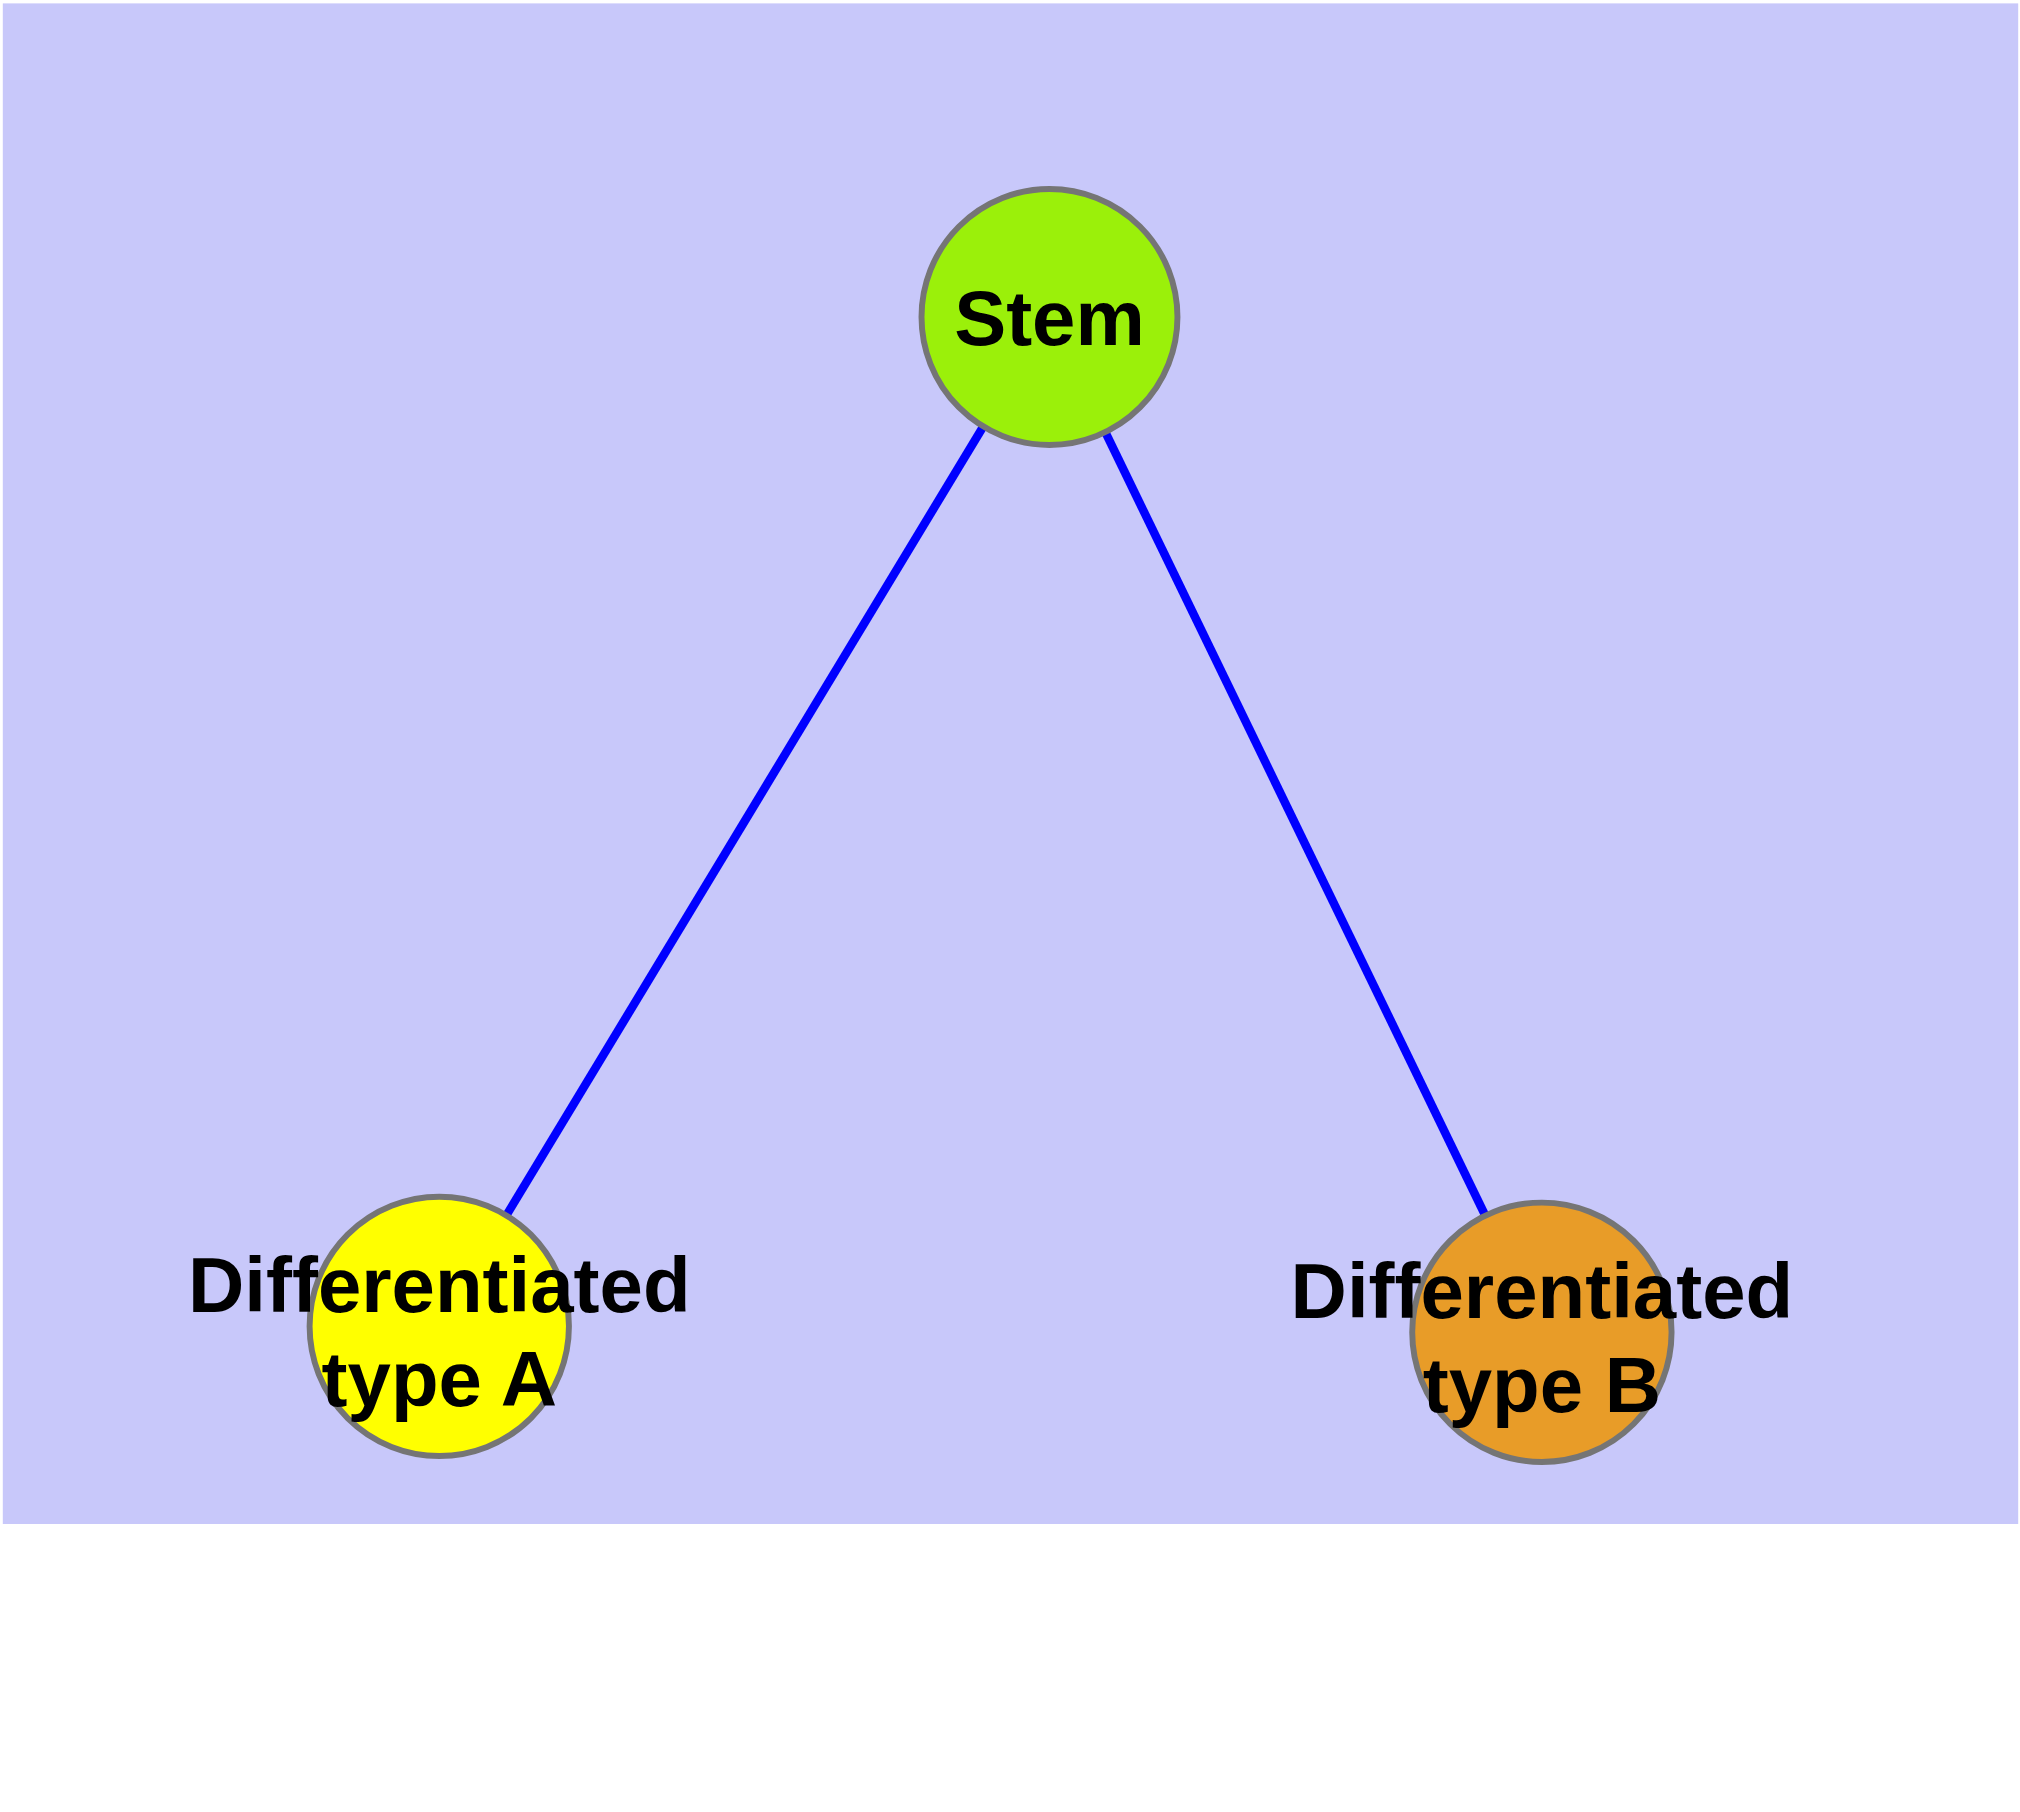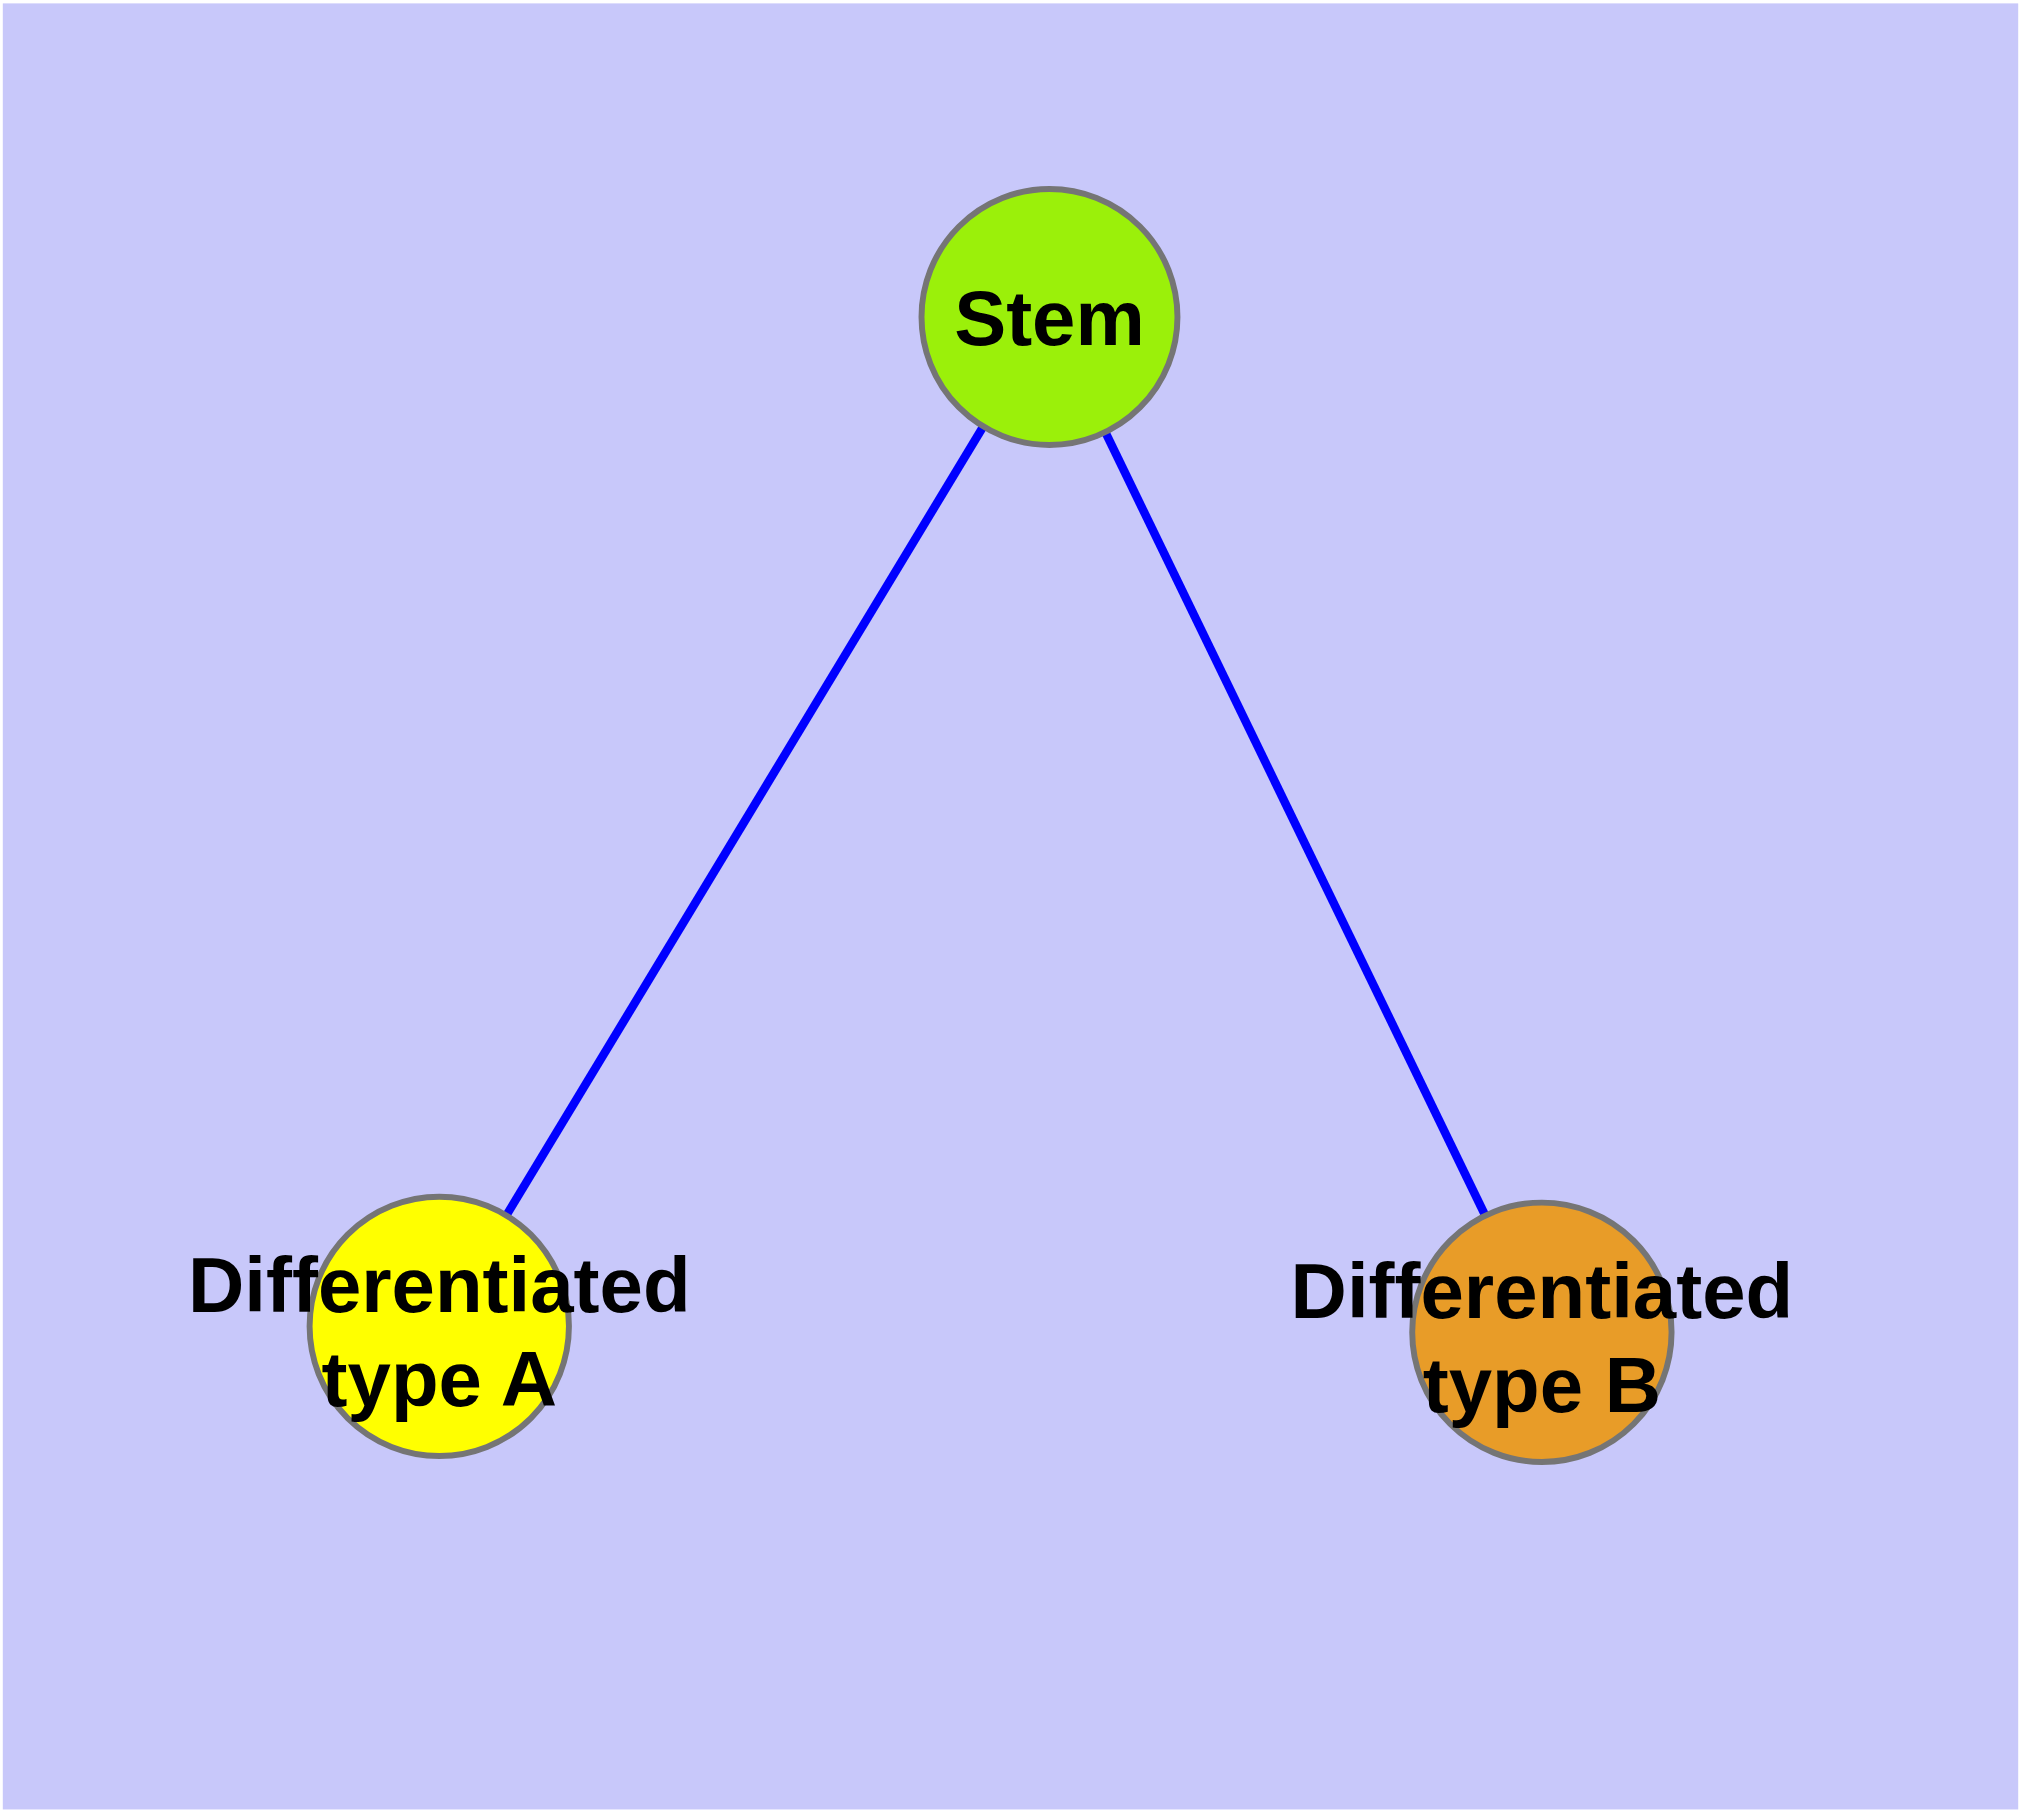--- a/index.html
+++ b/index.html
@@ -3,21 +3,21 @@
 <meta charset="utf-8">
 <style>
   html, body {
     margin: 0;
     padding: 0;
     background: #ffffff;
   }
   .page {
     position: relative;
     width: 2021px;
-    height: 1812px;
+    height: 1524px;
     overflow: hidden;
     background: #ffffff;
   }
   svg.diagram {
     display: block;
     width: 2021px;
     height: 1812px;
   }
   .node-label {
     font-family: "Liberation Sans", sans-serif;

